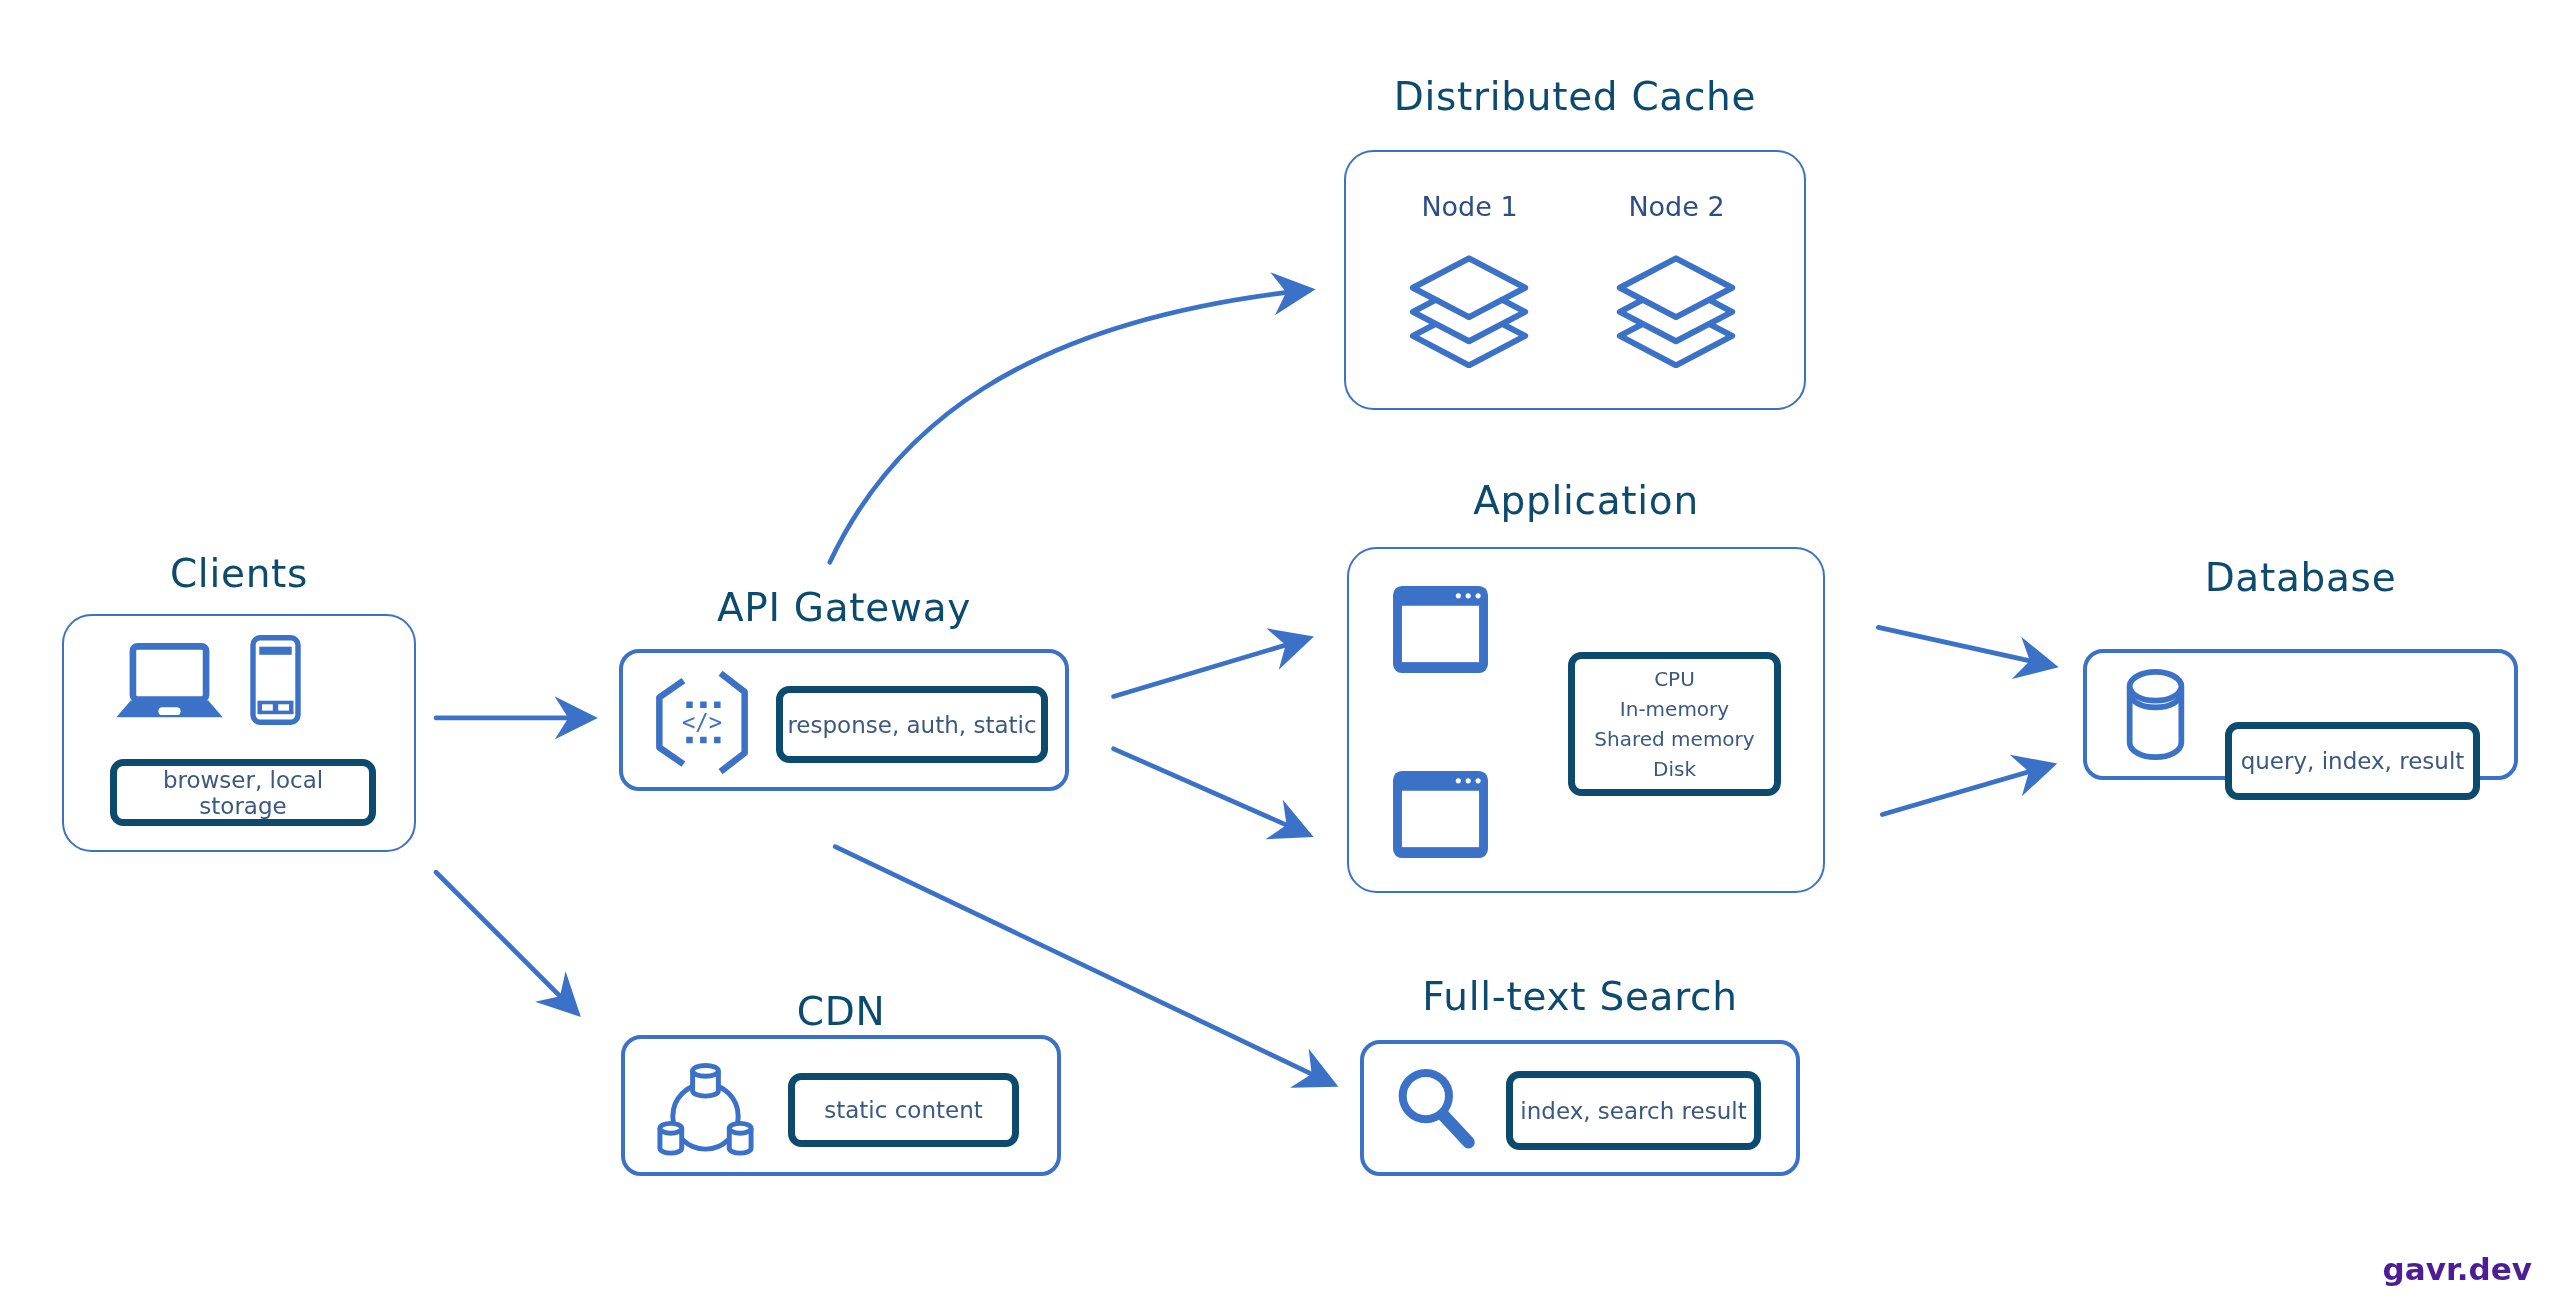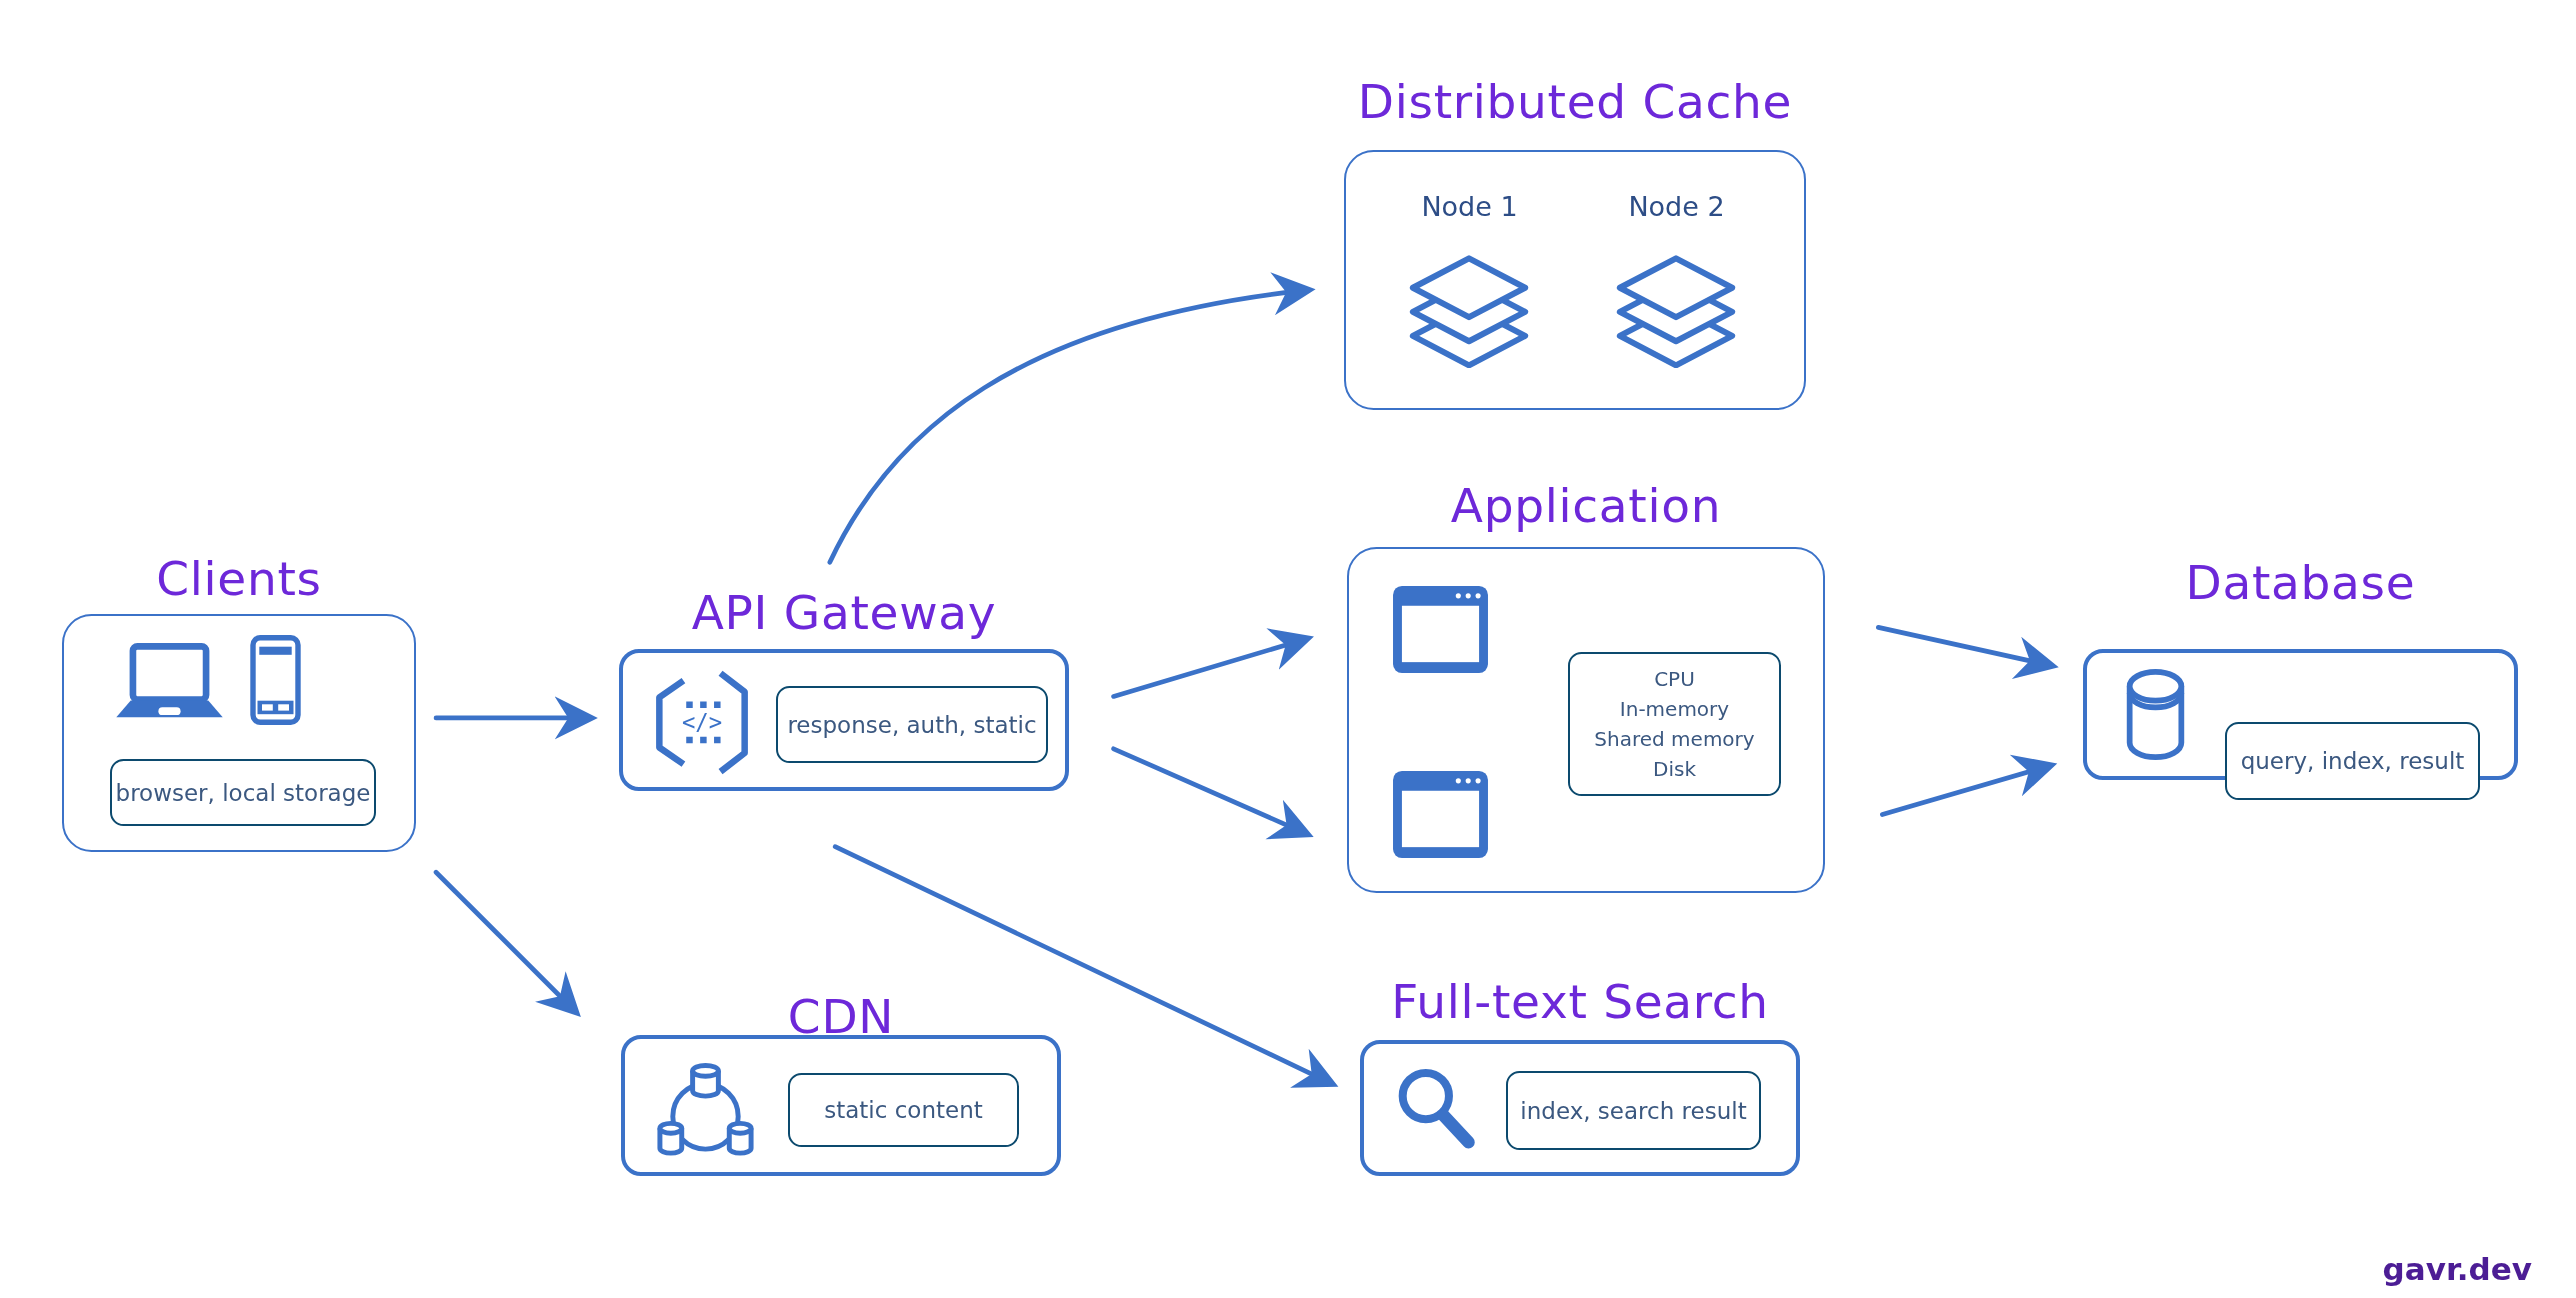--- a/index.html
+++ b/index.html
@@ -1,23 +1,23 @@
 <!DOCTYPE html>
 <html style="font-size:10.7px"><head>
 <meta charset="utf-8">
 <style>
   html,body{margin:0;padding:0;background:#fff;}
   .stage{position:relative;width:2576px;height:1299px;background:#ffffff;
          font-family:"DejaVu Sans", sans-serif;overflow:hidden;}
   .arrows{position:absolute;left:0;top:0;width:2576px;height:1299px;}
-  .title{position:absolute;text-align:center;font-size:47px;letter-spacing:0.7px;
-         color:#6d28d9;}
+  .title{position:absolute;text-align:center;font-size:39px;letter-spacing:0.7px;
+         color:#0c4a6e;}
   .box{position:absolute;background:#fff;border:2.7px solid #3b72c8;border-radius:29.5px;box-sizing:border-box;}
   .box.thick{border-width:4.7px;border-radius:20px;}
-  .sublabel{position:absolute;background:#fff;border:2px solid #0c4a6e;border-radius:13.4px;
+  .sublabel{position:absolute;background:#fff;border:7px solid #0c4a6e;border-radius:13.4px;
             color:#3b5880;font-size:23px;display:flex;align-items:center;justify-content:center;
             text-align:center;box-sizing:border-box;}
   .sublabel.multiline{flex-direction:column;font-size:20px;line-height:30px;}
   .nodelabel{position:absolute;text-align:center;font-size:27px;color:#2d4d86;}
   .icon{position:absolute;}
   .watermark{position:absolute;right:44px;bottom:12px;font-size:31px;font-weight:bold;color:#4c1d95;}
 </style>
 </head>
 <body>
 

